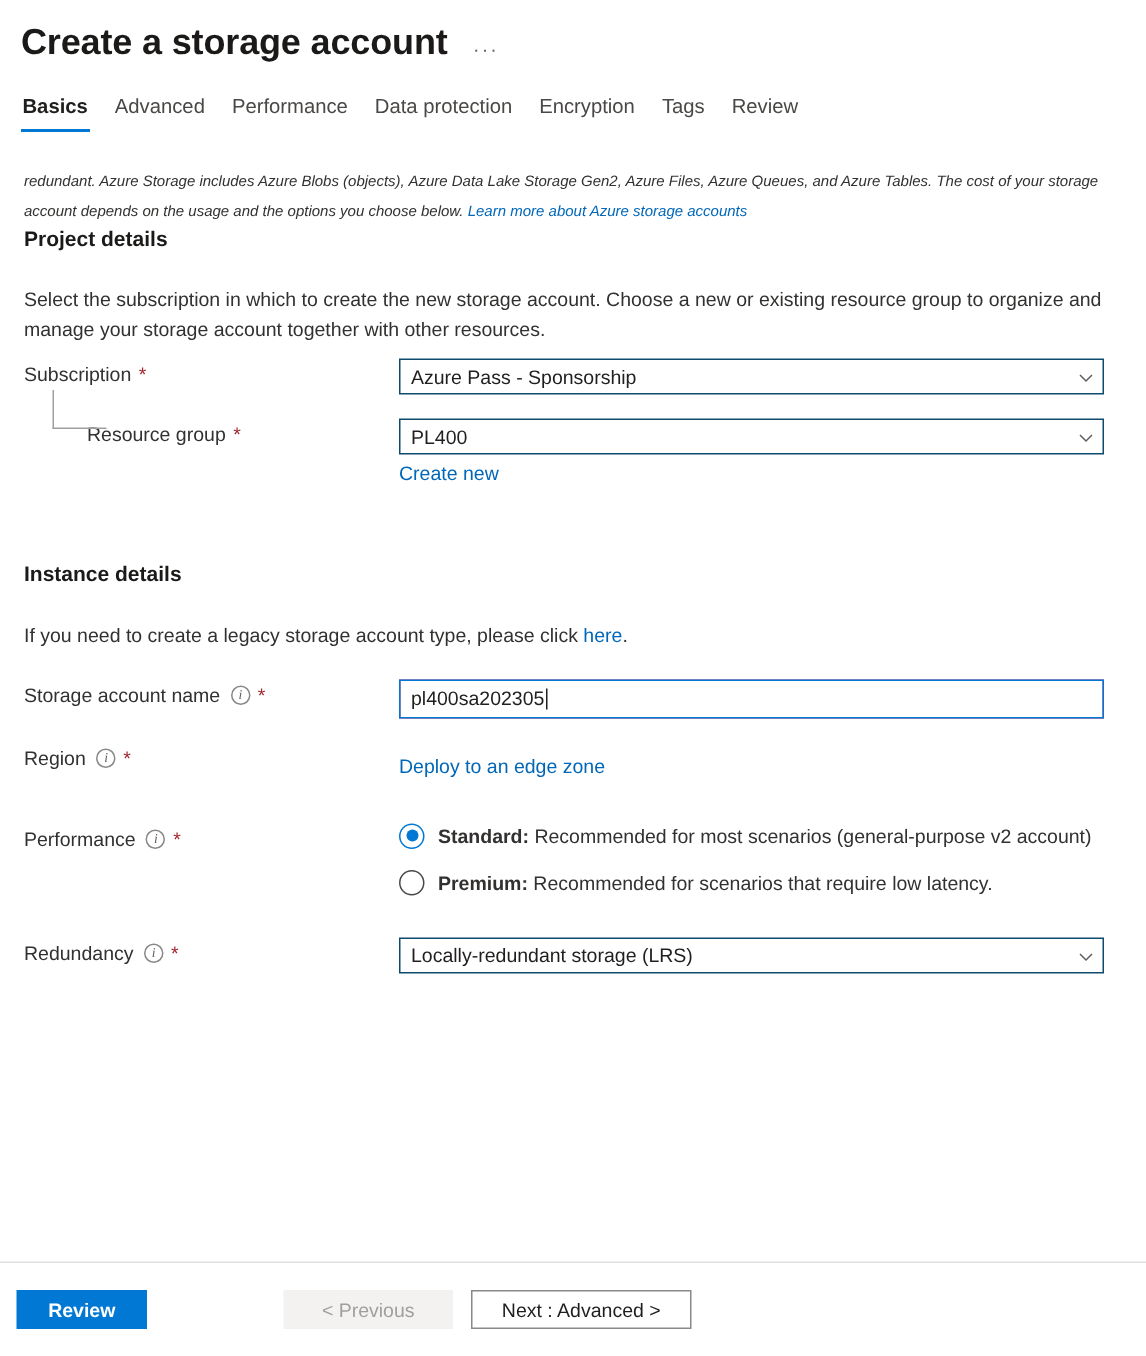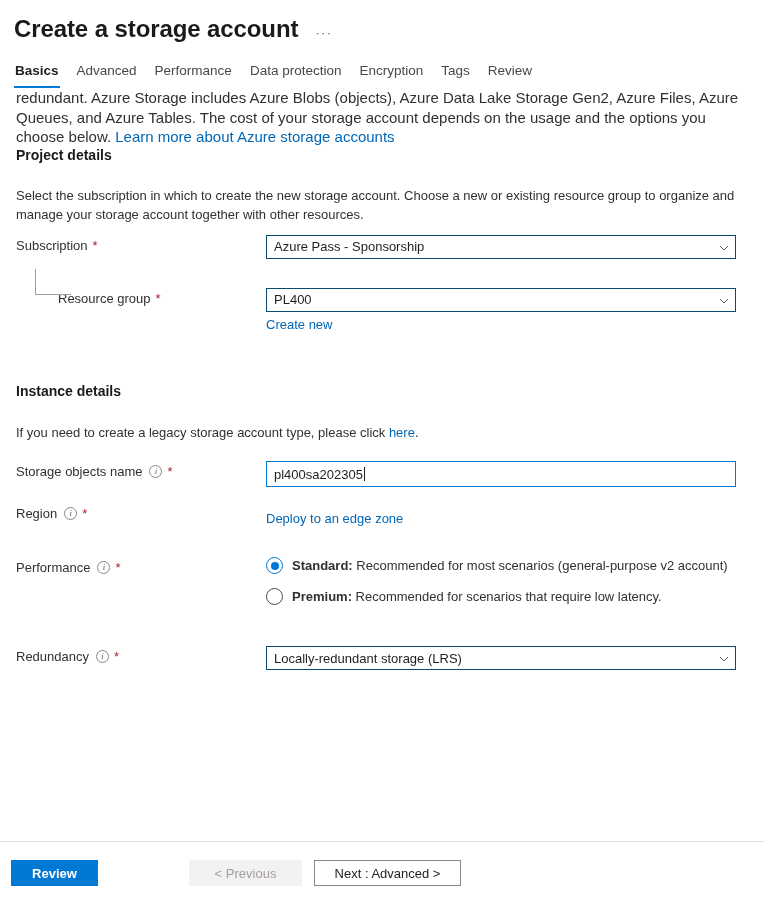--- a/index.html
+++ b/index.html
@@ -74,25 +74,26 @@
     bottom: 0;
     height: 2px;
     background: #0078d4;
   }
 
   
   .content {
     padding: 0 16px;
   }
   .intro {
-    margin-top: 0;
-    font-size: 15px;
+    margin-top: 24px;
+    font-size: 10px;
     line-height: 19.5px;
     color: #323130;
     max-width: 734px;
+    font-style: italic;
   }
   a.link {
     color: #0067b8;
     text-decoration: none;
     cursor: pointer;
   }
 
   .section-title {
     font-size: 14px;
     font-weight: 700;
@@ -338,21 +339,21 @@
         <span>Azure Pass - Sponsorship</span>
         <span class="chev">
           <svg viewBox="0 0 10 10" width="10" height="10">
               <path d="M1 3 L5 7 L9 3" fill="none" stroke="#605e5c" stroke-width="1"></path>
             </svg>
         </span>
       </div>
     </div>
   </div>
 
-  <div class="form-row" style="margin-top:29px; position:relative;justify-content:flex-end;">
+  <div class="form-row" style="margin-top:16px; position:relative;justify-content:flex-end;">
     <div class="tree-connector" style="top:-19px;"></div>
     <div class="label-col indent">
       <span>Resource group</span>
       <span class="req">*</span>
     </div>
     <div class="field-col">
       <div class="select-box">
         <span>PL400</span>
         <span class="chev">
           <svg viewBox="0 0 10 10" width="10" height="10">
@@ -367,21 +368,21 @@
   </div>
 
   <div class="section-title" style="margin-top:51px;">Instance details</div>
 
   <div class="section-desc" style="margin-top:24px;">
     <span>If you need to create a legacy storage account type, please click </span><a class="link">here</a><span>.</span>
   </div>
 
   <div class="form-row" style="margin-top:19px;">
     <div class="label-col">
-      <span>Storage objects name</span>
+      <span>Storage account name</span>
       <span class="info-icon">i</span>
       <span class="req">*</span>
     </div>
     <div class="field-col">
       <div class="text-input">
         <span>pl400sa202305</span>
           <span class="caret"></span>
       </div>
     </div>
   </div>
@@ -403,21 +404,21 @@
     <div class="label-col">
       <span>Performance</span>
       <span class="info-icon">i</span>
       <span class="req">*</span>
     </div>
     <div class="field-col" style="padding-top:-2px;">
       <div class="radio-row">
         <span class="radio checked"></span>
         <span class="radio-label"><b>Standard:</b><span> Recommended for most scenarios (general-purpose v2 account)</span></span>
       </div>
-      <div class="radio-row" style="margin-bottom:16px;">
+      <div class="radio-row" style="margin-bottom:3px;">
         <span class="radio"></span>
         <span class="radio-label"><b>Premium:</b><span> Recommended for scenarios that require low latency.</span></span>
       </div>
     </div>
   </div>
 
   <div class="form-row" style="margin-top:25px;">
     <div class="label-col">
       <span>Redundancy</span>
       <span class="info-icon">i</span>

